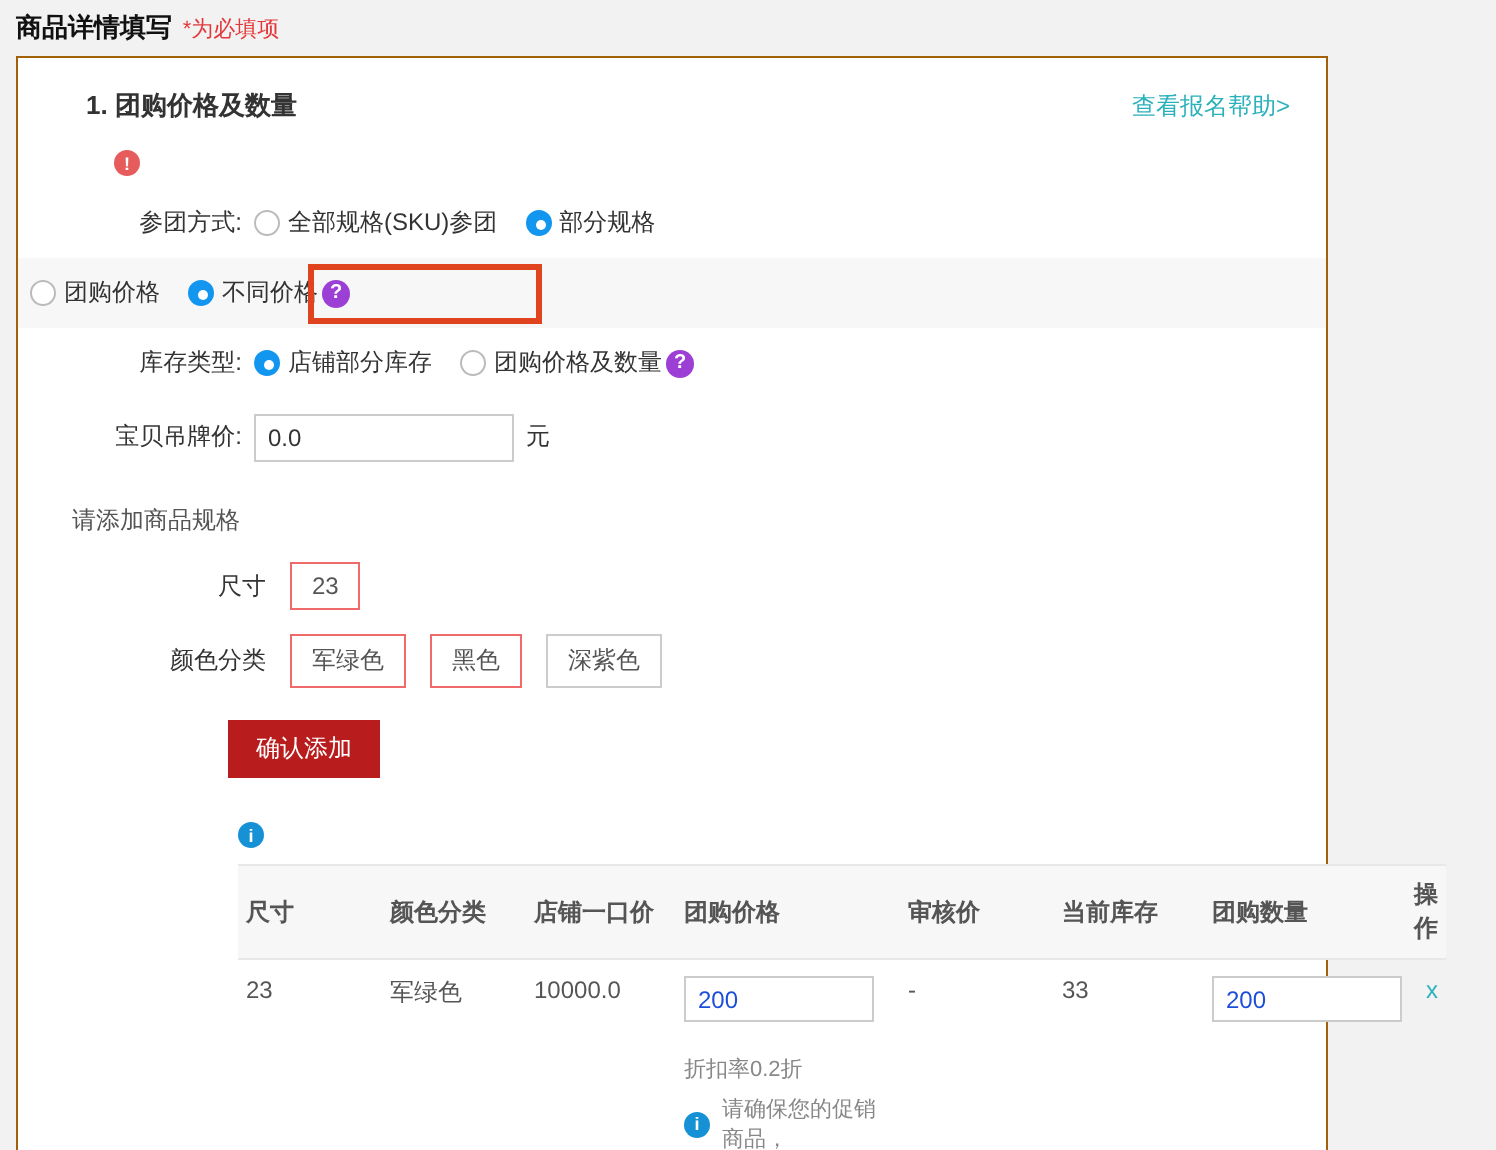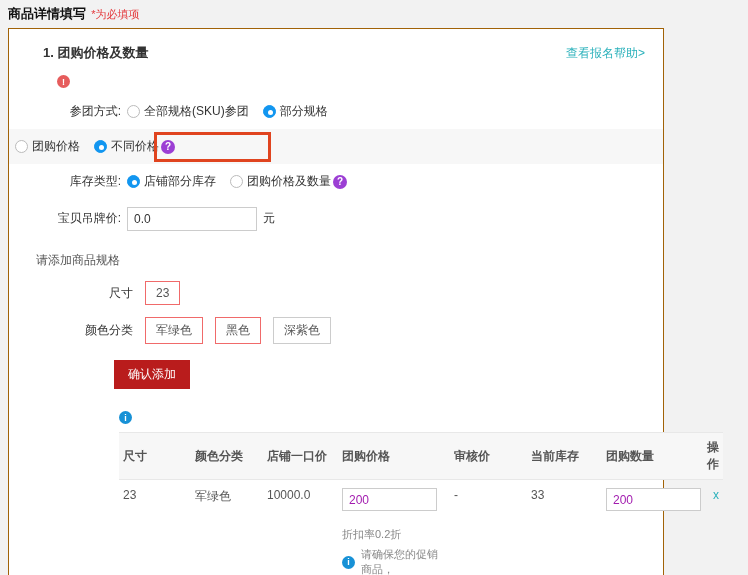--- a/index.html
+++ b/index.html
@@ -68,21 +68,21 @@
     display:inline-flex; align-items:center; justify-content:center; font-size:9px; font-weight:bold;
     font-style:normal; margin-right:6px; flex:0 0 13px; }
 
   .sku-table { margin-left:110px; width:604px; border-collapse:collapse; table-layout:fixed; }
   .sku-table th { background:#f7f7f7; border-top:1px solid #e8e8e8; border-bottom:1px solid #e8e8e8;
     color:#555; font-size:12px; font-weight:bold; text-align:left; padding:6px 4px; }
   .sku-table td { border-bottom:1px solid #ededed; vertical-align:top; padding:8px 4px 10px 4px;
     color:#555; font-size:12px; }
   .sku-table .c-op { text-align:right; }
   .cell-input { border:1px solid #ccc; height:23px; padding:3px 6px; width:95px;
-    font-size:12px; color:#a21caf; font-family:inherit; background:#fff; }
+    font-size:12px; color:#1d4ed8; font-family:inherit; background:#fff; }
   .discount { color:#888; margin-top:16px; font-size:11px; }
   .tip { color:#888; font-size:11px; margin-top:5px; display:flex; align-items:center; }
   .tip2 { margin-left:0; margin-top:3px; }
   .x-link { color:#2ab1bb; cursor:pointer; font-size:12px; }
 </style>
 </head>
 <body>
 
 <div class="page-head">
   <span class="page-title">商品详情填写</span>

